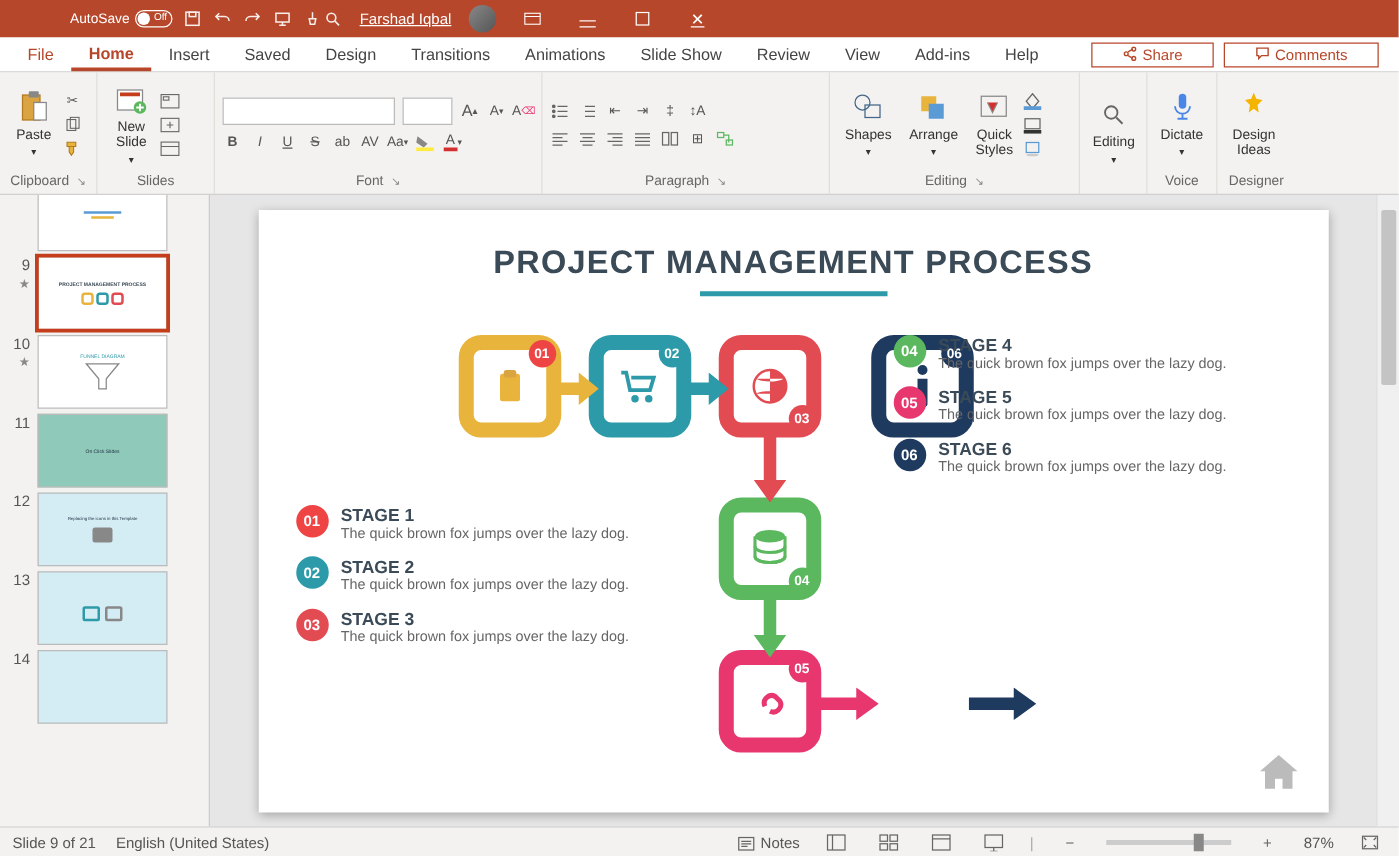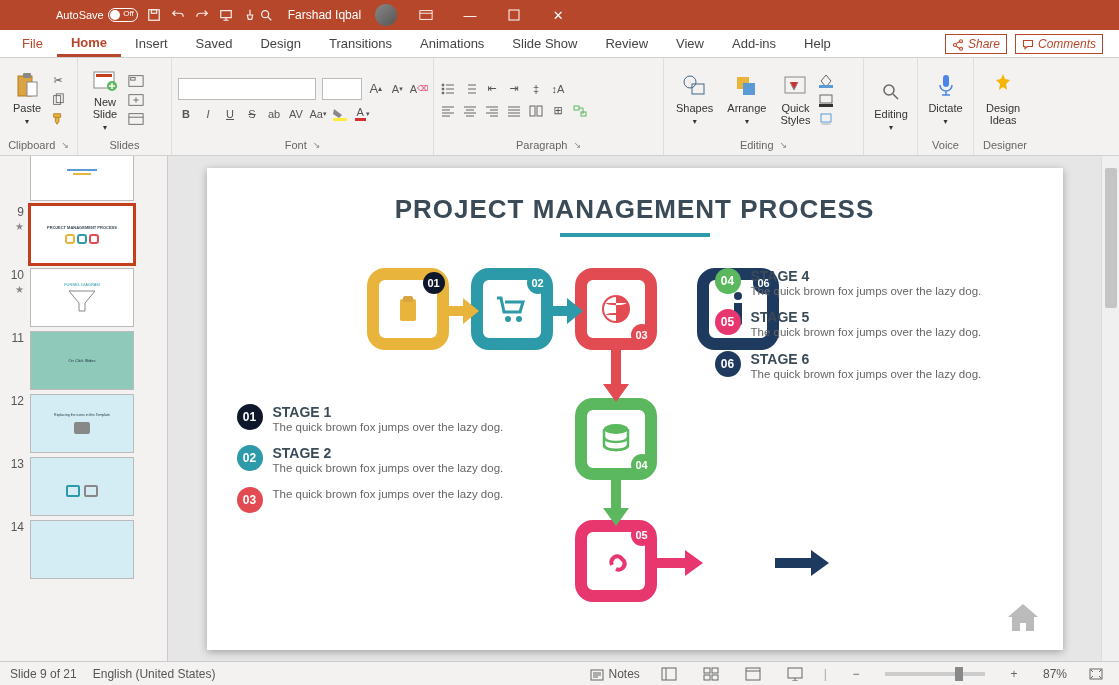--- a/index.html
+++ b/index.html
@@ -6,31 +6,31 @@
 body { background: #fff; width: 1119px; height: 685px; overflow: hidden; position: relative; }
 
 
 .titlebar { height: 30px; background: #b7472a; display: flex; align-items: center; color: #fff; font-size: 12px; }
 .titlebar .left { display: flex; align-items: center; gap: 8px; padding-left: 8px; }
 .autosave { display: flex; align-items: center; gap: 4px; font-size: 11px; margin-left: 48px; }
 .autosave-toggle { width: 30px; height: 14px; border: 1px solid #fff; border-radius: 8px; position: relative; }
 .autosave-toggle::after { content: ""; position: absolute; width: 10px; height: 10px; background: #fff; border-radius: 50%; top: 1px; left: 1px; }
 .qat-icon { width: 16px; height: 16px; opacity: 0.9; display: flex; align-items: center; justify-content: center; }
 .titlebar .center { flex: 1; text-align: center; display: flex; justify-content: center; align-items: center; gap: 4px; }
-.titlebar .right { display: flex; align-items: center; gap: 14px; padding-right: 24px; }
+.titlebar .right { display: flex; align-items: center; gap: 14px; padding-right: 24px; text-decoration: underline; }
 .window-btn { width: 30px; height: 20px; display: flex; align-items: center; justify-content: center; font-size: 13px; }
 .avatar { width: 22px; height: 22px; border-radius: 50%; background: linear-gradient(135deg,#888,#555); }
 
 
 .ribbon-tabs { height: 28px; background: #fff; display: flex; align-items: center; border-bottom: 1px solid #d0d0d0; padding: 0 8px; font-size: 13px; color: #444; }
 .ribbon-tabs .tab { padding: 0 14px; height: 100%; display: flex; align-items: center; cursor: pointer; }
 .ribbon-tabs .tab.file { color: #b7472a; font-weight: 400; }
 .ribbon-tabs .tab.active { color: #b7472a; border-bottom: 3px solid #b7472a; font-weight: 600; }
 .ribbon-tabs .spacer { flex: 1; }
-.share-btn { border: 1px solid #b7472a; color: #b7472a; padding: 2px 6px; font-size: 12px; display: flex; align-items: flex-end; gap: 4px; margin-right: 8px; font-style: italic; }
+.share-btn { border: 1px solid #b7472a; color: #b7472a; padding: 2px 24px; font-size: 12px; display: flex; align-items: flex-start; gap: 4px; margin-right: 8px; }
 
 
 .ribbon { height: 98px; background: #f3f2f1; border-bottom: 1px solid #d0d0d0; display: flex; font-size: 11px; color: #333; }
 .group { border-right: 1px solid #e0ded9; display: flex; flex-direction: column; justify-content: space-between; padding: 4px 6px 2px; }
 .group-label { text-align: center; font-size: 11px; color: #666; padding: 2px 0; display: flex; justify-content: center; align-items: center; gap: 6px; }
 .group-body { flex: 1; display: flex; align-items: center; gap: 2px; }
 .big-btn { display: flex; flex-direction: column; align-items: center; justify-content: center; gap: 3px; padding: 4px 6px; font-size: 11px; min-width: 42px; }
 .big-btn .icn { width: 26px; height: 26px; display: flex; align-items: center; justify-content: center; }
 .col { display: flex; flex-direction: column; gap: 3px; justify-content: center; }
 .row { display: flex; gap: 6px; align-items: center; }
@@ -55,21 +55,21 @@
 
 
 .s-title { text-align: center; font-size: 26px; font-weight: 700; color: #3b4a57; letter-spacing: 1px; }
 .s-divider { width: 150px; height: 4px; background: #2c9aa8; margin: 8px auto; }
 .s-subtitle { text-align: center; font-size: 15px; color: #555; margin-bottom: 14px; }
 .stage-list { position: absolute; }
 .stage-item { display: flex; gap: 10px; margin-bottom: 10px; align-items: flex-start; }
 .stage-num { width: 26px; height: 26px; border-radius: 50%; color: #fff; font-size: 12px; font-weight: 600; display: flex; align-items: center; justify-content: center; flex-shrink: 0; }
 .stage-text .stage-title { font-size: 14px; font-weight: 700; color: #3b4a57; }
 .stage-text .stage-desc { font-size: 11.5px; color: #666; line-height: 1.35; max-width: 235px; }
-.c-yellow { background: #0f172a; }
+.c-yellow { background: #ef4444; }
 .c-teal { background: #2c9aa8; }
 .c-red { background: #e24b52; }
 .c-green { background: #5bb85e; }
 .c-pink { background: #e8366f; }
 .c-navy { background: #1e3a5f; }
 
 
 .flow { position: absolute; }
 .fbox { width: 82px; height: 82px; border-radius: 18px; border: 12px solid; background: #fff; display: flex; align-items: center; justify-content: center; position: absolute; }
 .fbox .badge { position: absolute; width: 22px; height: 22px; border-radius: 50%; color:#fff; font-size:11px; font-weight:600; display:flex;align-items:center;justify-content:center; top:-8px; right:-8px;}
@@ -638,20 +638,21 @@
         <div class="stage-item">
             <div class="stage-num c-teal">02</div>
             <div class="stage-text">
               <div class="stage-title">STAGE 2</div>
               <div class="stage-desc">The quick brown fox jumps over the lazy dog.</div>
             </div>
           </div>
         <div class="stage-item">
             <div class="stage-num c-red">03</div>
             <div class="stage-text">
+              <div class="stage-title">STAGE 3</div>
               <div class="stage-desc">The quick brown fox jumps over the lazy dog.</div>
             </div>
           </div>
       </div>
 
       <div class="stage-list" style="left:508px;top:100px">
         <div class="stage-item">
             <div class="stage-num c-green">04</div>
             <div class="stage-text">
               <div class="stage-title">STAGE 4</div>

